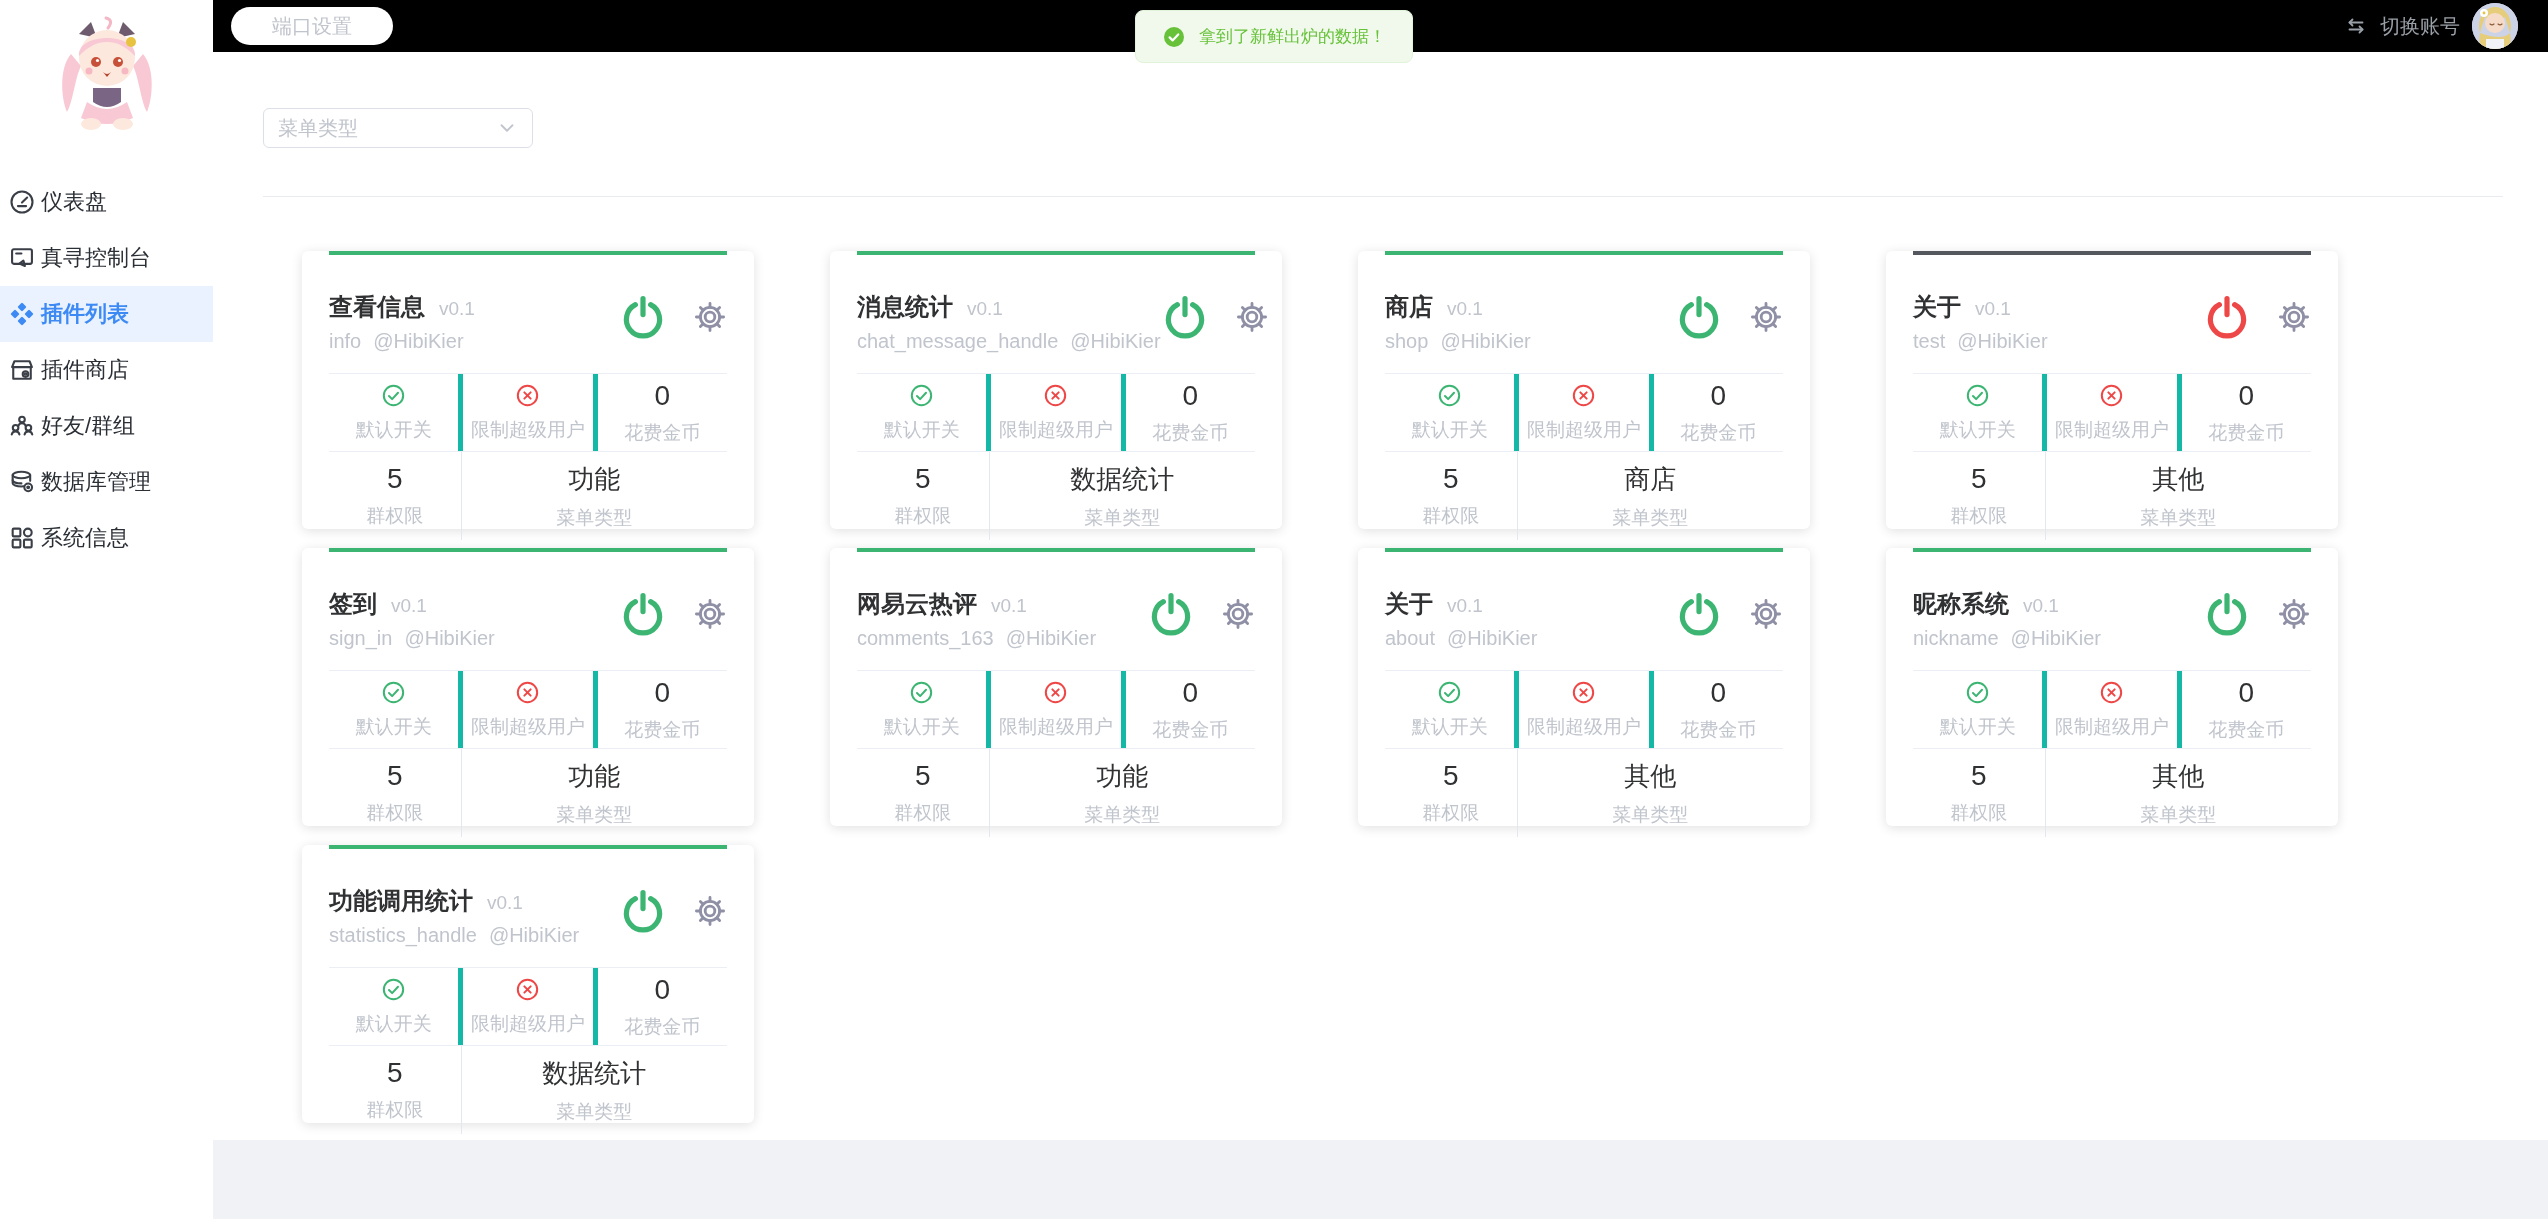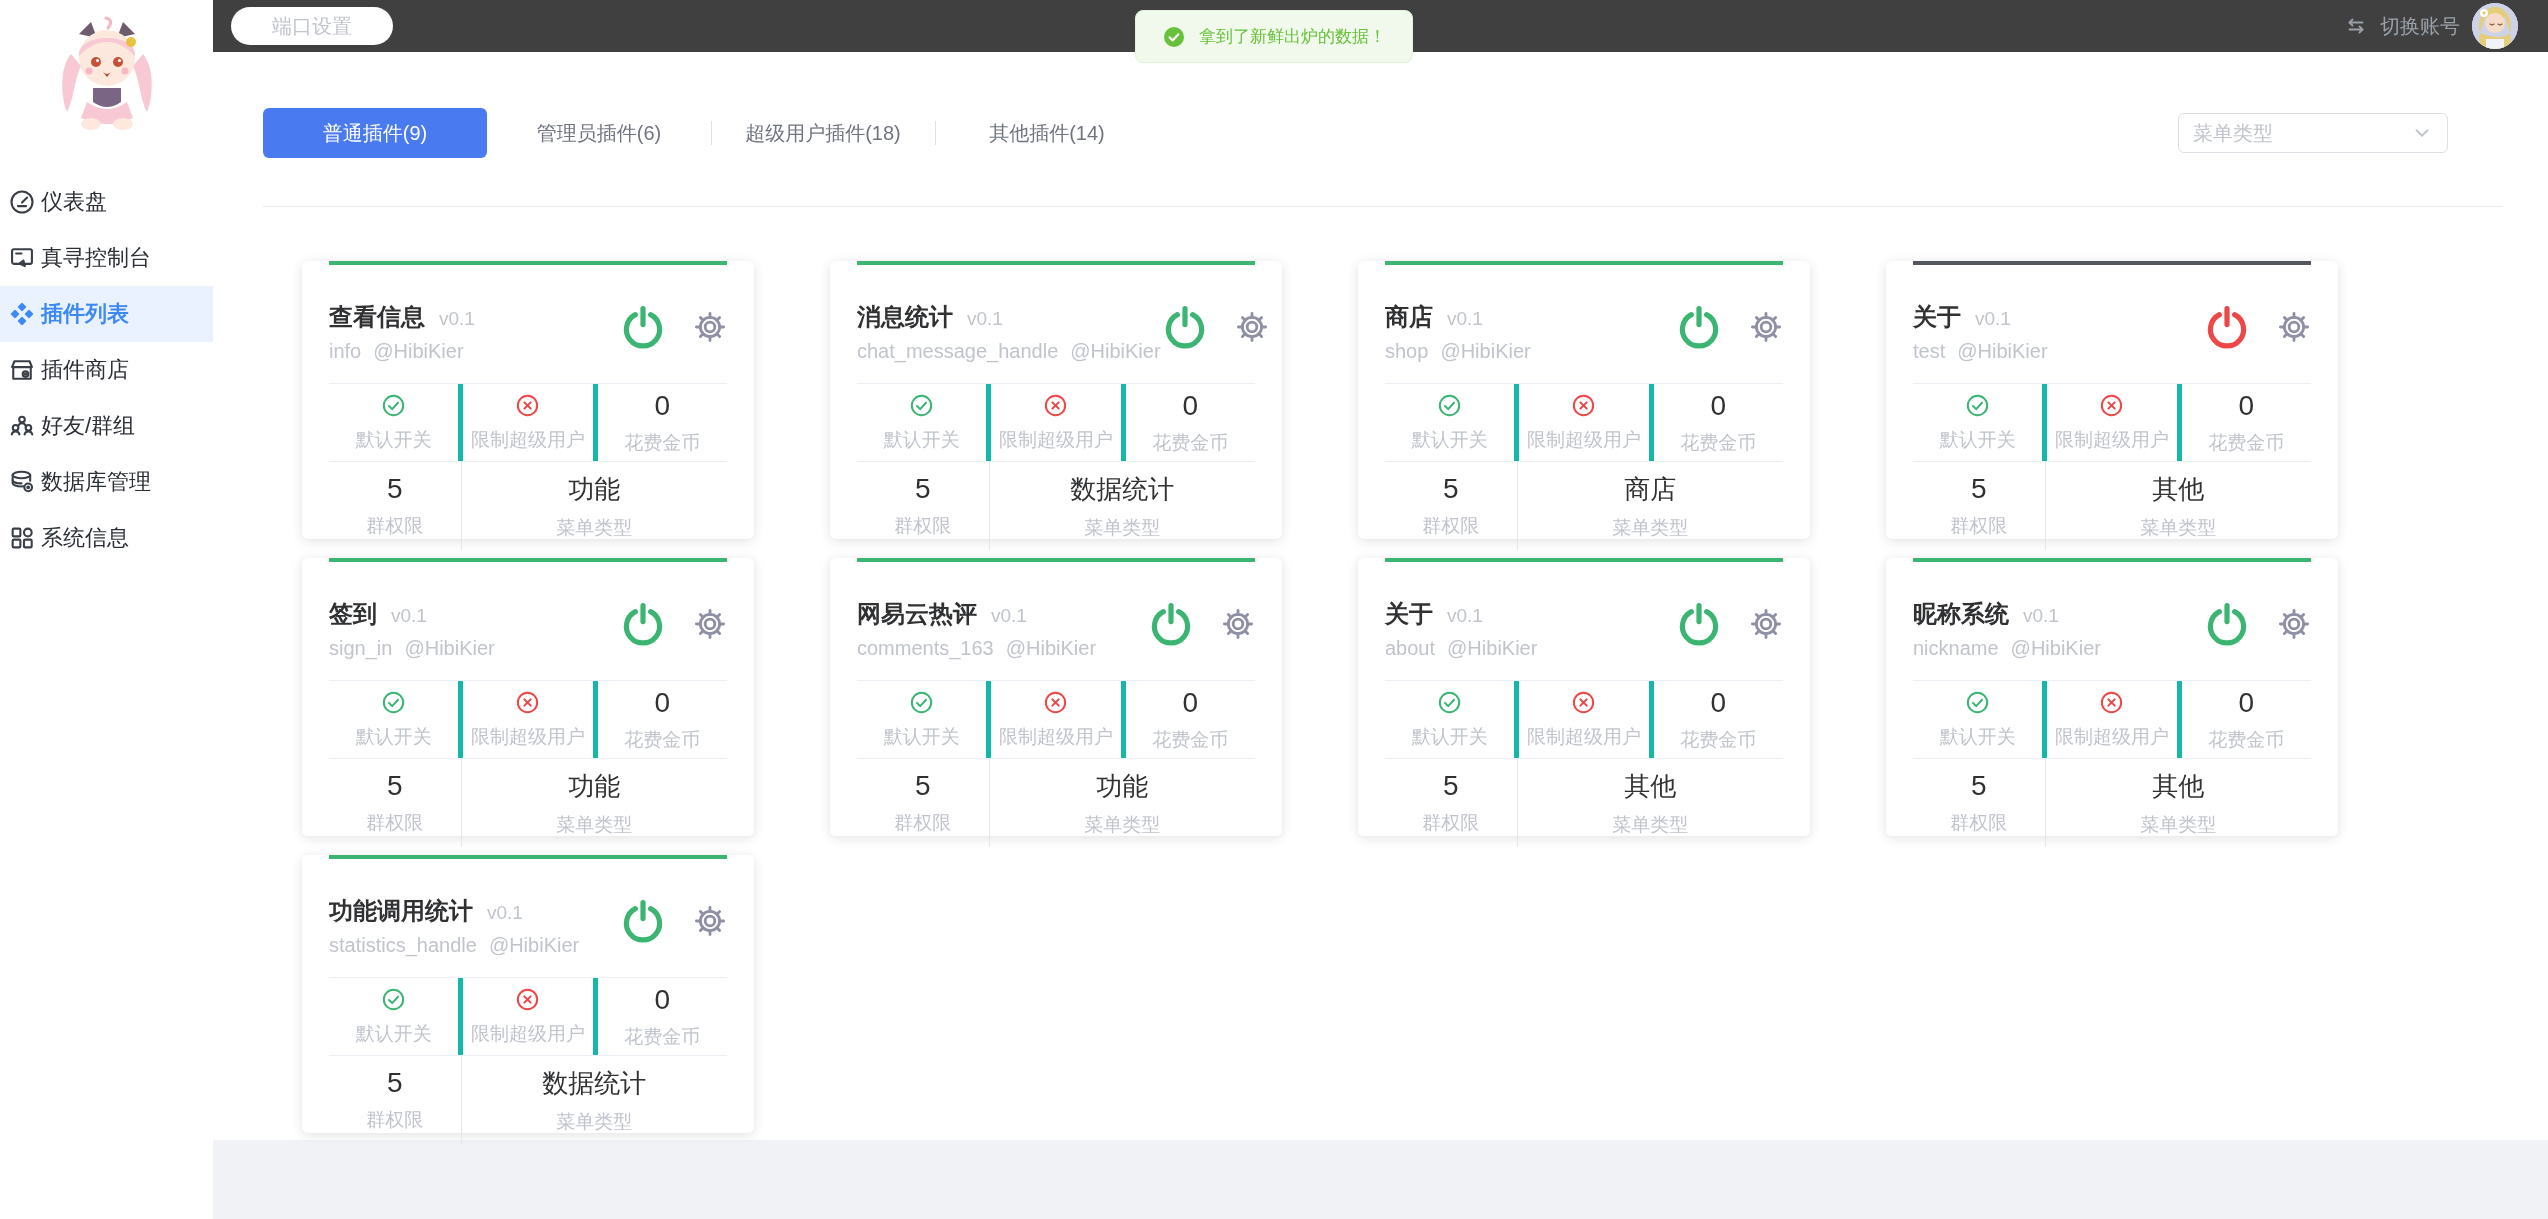--- a/index.html
+++ b/index.html
@@ -19,21 +19,21 @@
   .side-item[data-icon="gauge"]    svg[data-glyph="gauge"],
   .side-item[data-icon="console"]  svg[data-glyph="console"],
   .side-item[data-icon="plugins"]  svg[data-glyph="plugins"],
   .side-item[data-icon="store"]    svg[data-glyph="store"],
   .side-item[data-icon="friends"]  svg[data-glyph="friends"],
   .side-item[data-icon="database"] svg[data-glyph="database"],
   .side-item[data-icon="system"]   svg[data-glyph="system"] { display:block; }
 
   
   .main { flex:1; display:flex; flex-direction:column; background:#f0f2f5; }
-  .topbar { height:52px; flex:none; display:flex; align-items:center; padding-left:18px; background:#404040; }
+  .topbar { height:52px; flex:none; display:flex; align-items:center; padding-left:18px; background:#000000; }
   .port-pill { width:162px; height:38px; border:none; border-radius:19px; background:#fff;
                color:#c0c4cc; font-size:20px; font-family:inherit; display:flex; align-items:center; justify-content:center; cursor:pointer; }
   .account { margin-left:auto; margin-right:30px; display:flex; align-items:center; gap:12px;
              color:#9aa0a8; font-size:20px; cursor:pointer; }
   .account .swap { width:24px; height:24px; display:inline-flex; }
   .avatar { width:46px; height:46px; border-radius:50%; overflow:hidden; flex:none; background:#cfd4e8; }
 
   .content { background:#fff; height:1088px; padding:0 45px 0 50px; position:relative; }
 
   
@@ -253,30 +253,20 @@
             <circle cx="12" cy="10" r="4" fill="#fff"></circle>
               <circle cx="12" cy="10" r="1.4" fill="#e8c341"></circle>
           </svg>
         </span>
       </div>
     </header>
 
     <div class="content">
 
       <div class="toolbar-row">
-        <div class="tabs-group">
-
-            <button class="tab" data-active="true">普通插件(9)</button>
-
-            <button class="tab" data-active="false">管理员插件(6)</button>
-
-            <button class="tab" data-active="false">超级用户插件(18)</button>
-
-            <button class="tab" data-active="false">其他插件(14)</button>
-          </div>
         <div class="select">
           <span class="ph">菜单类型</span>
           <span class="chev">
             <svg viewBox="0 0 24 24" fill="none" stroke="#c0c4cc" stroke-width="2" stroke-linecap="round" stroke-linejoin="round">
               <polyline points="6 9 12 15 18 9"></polyline>
             </svg>
           </span>
         </div>
       </div>
 

